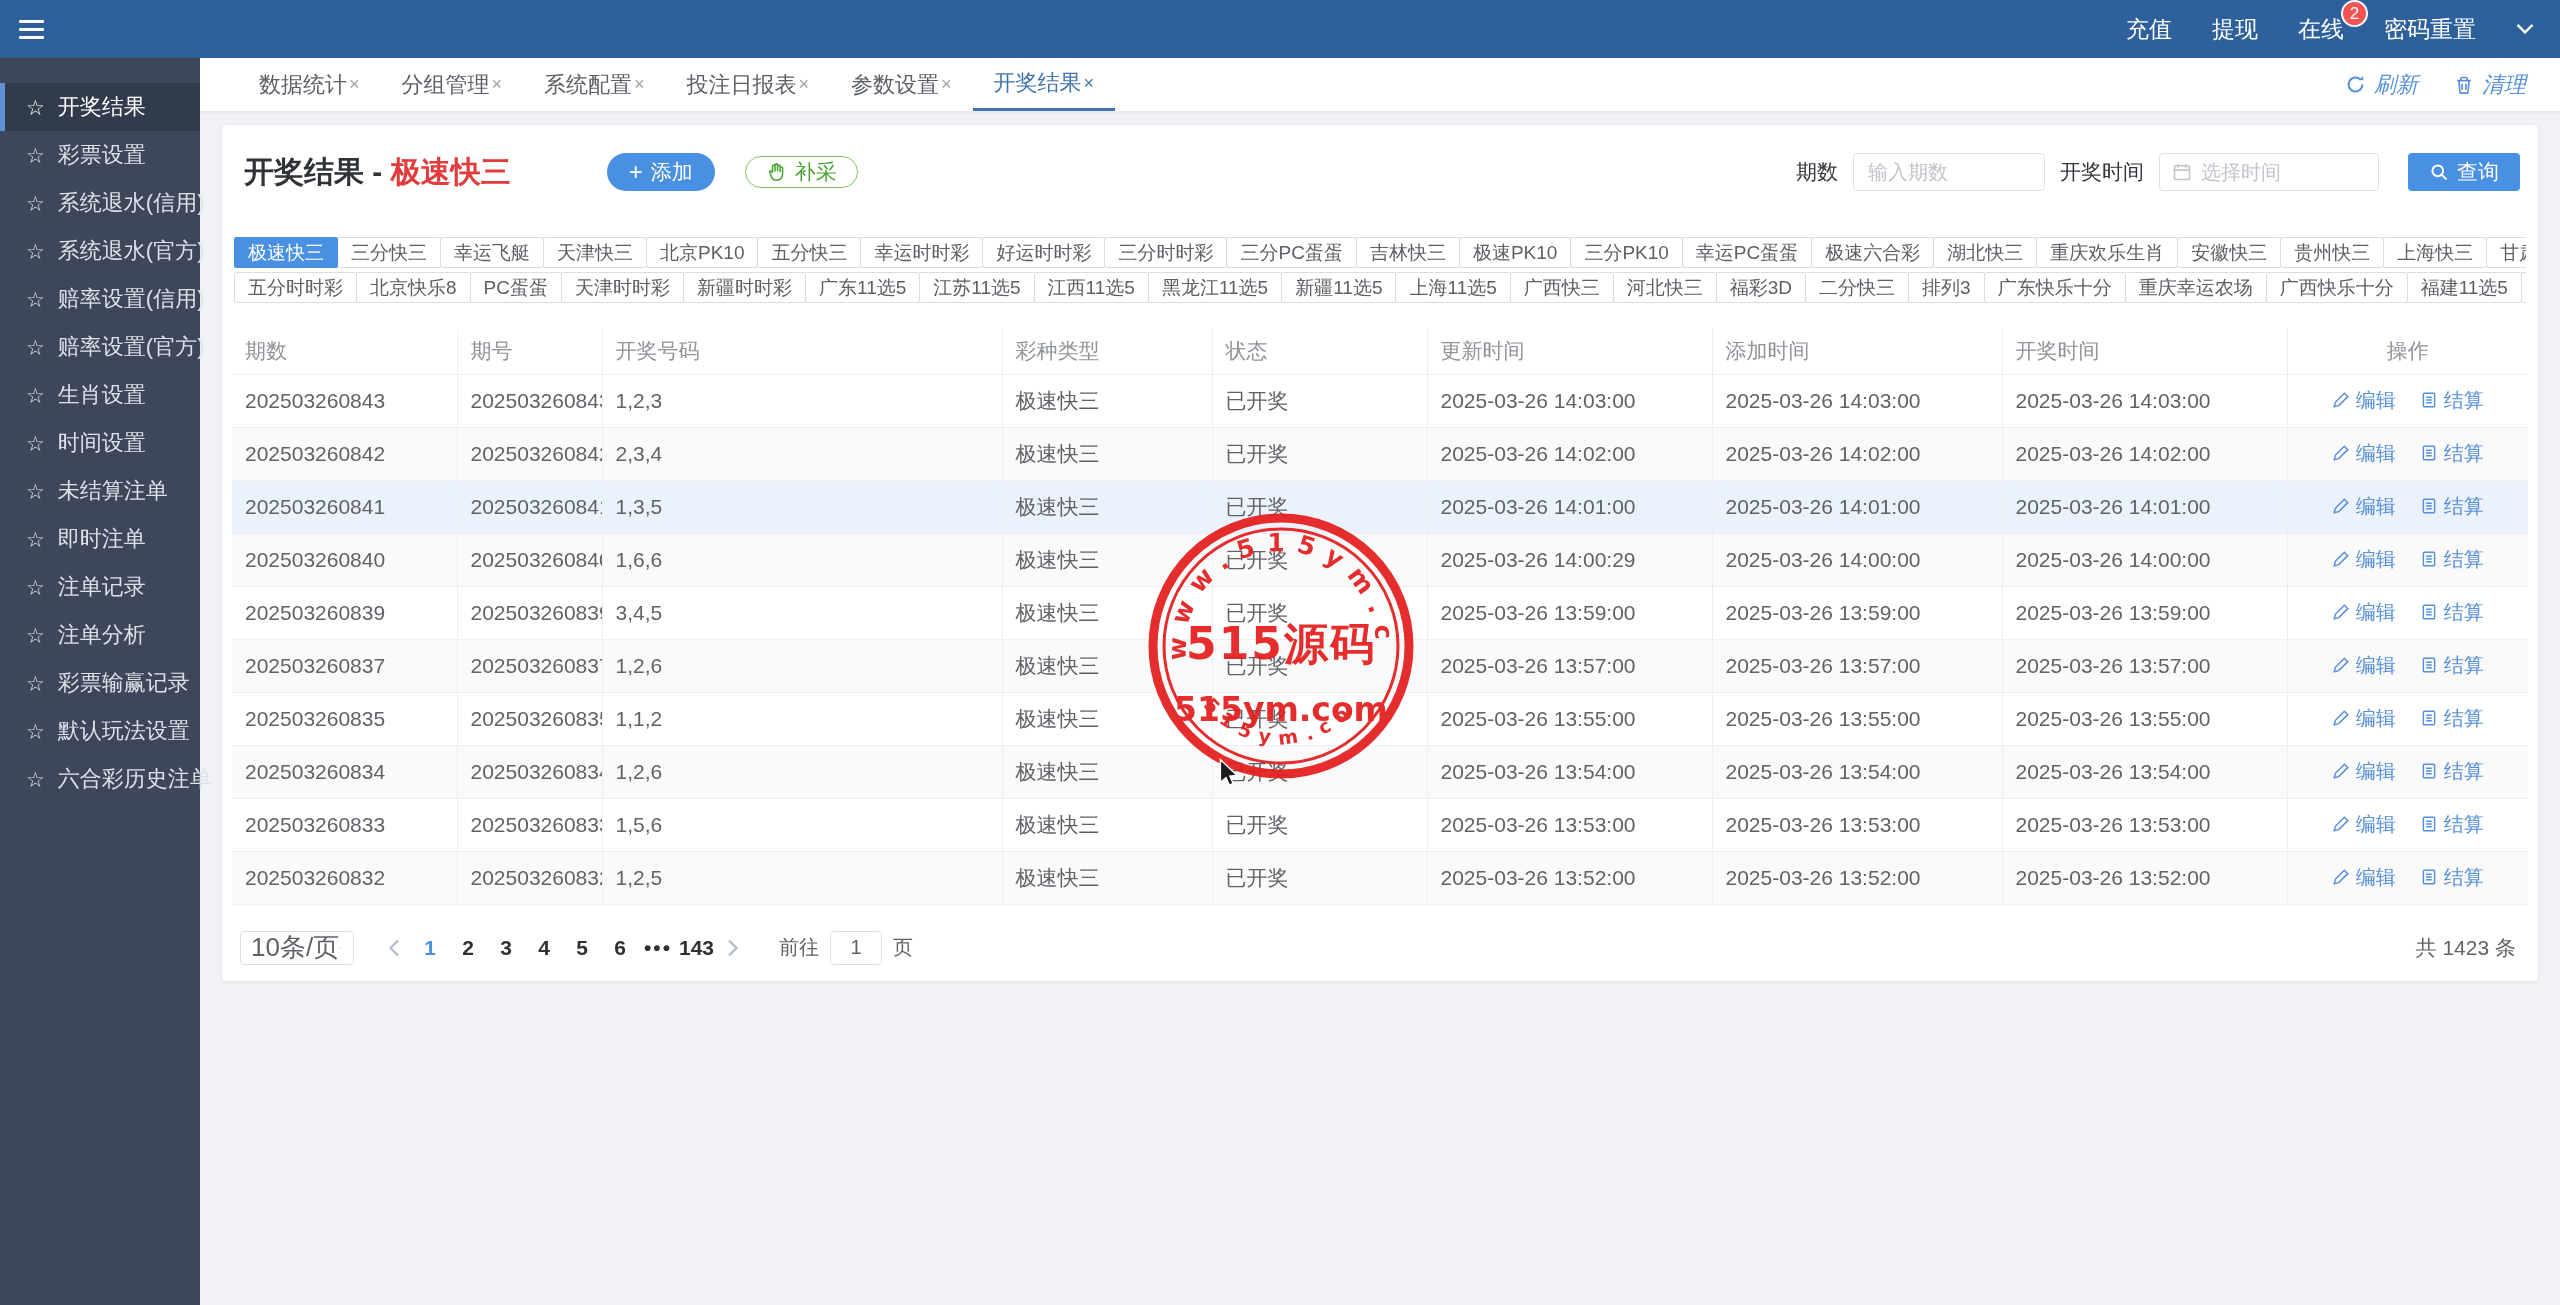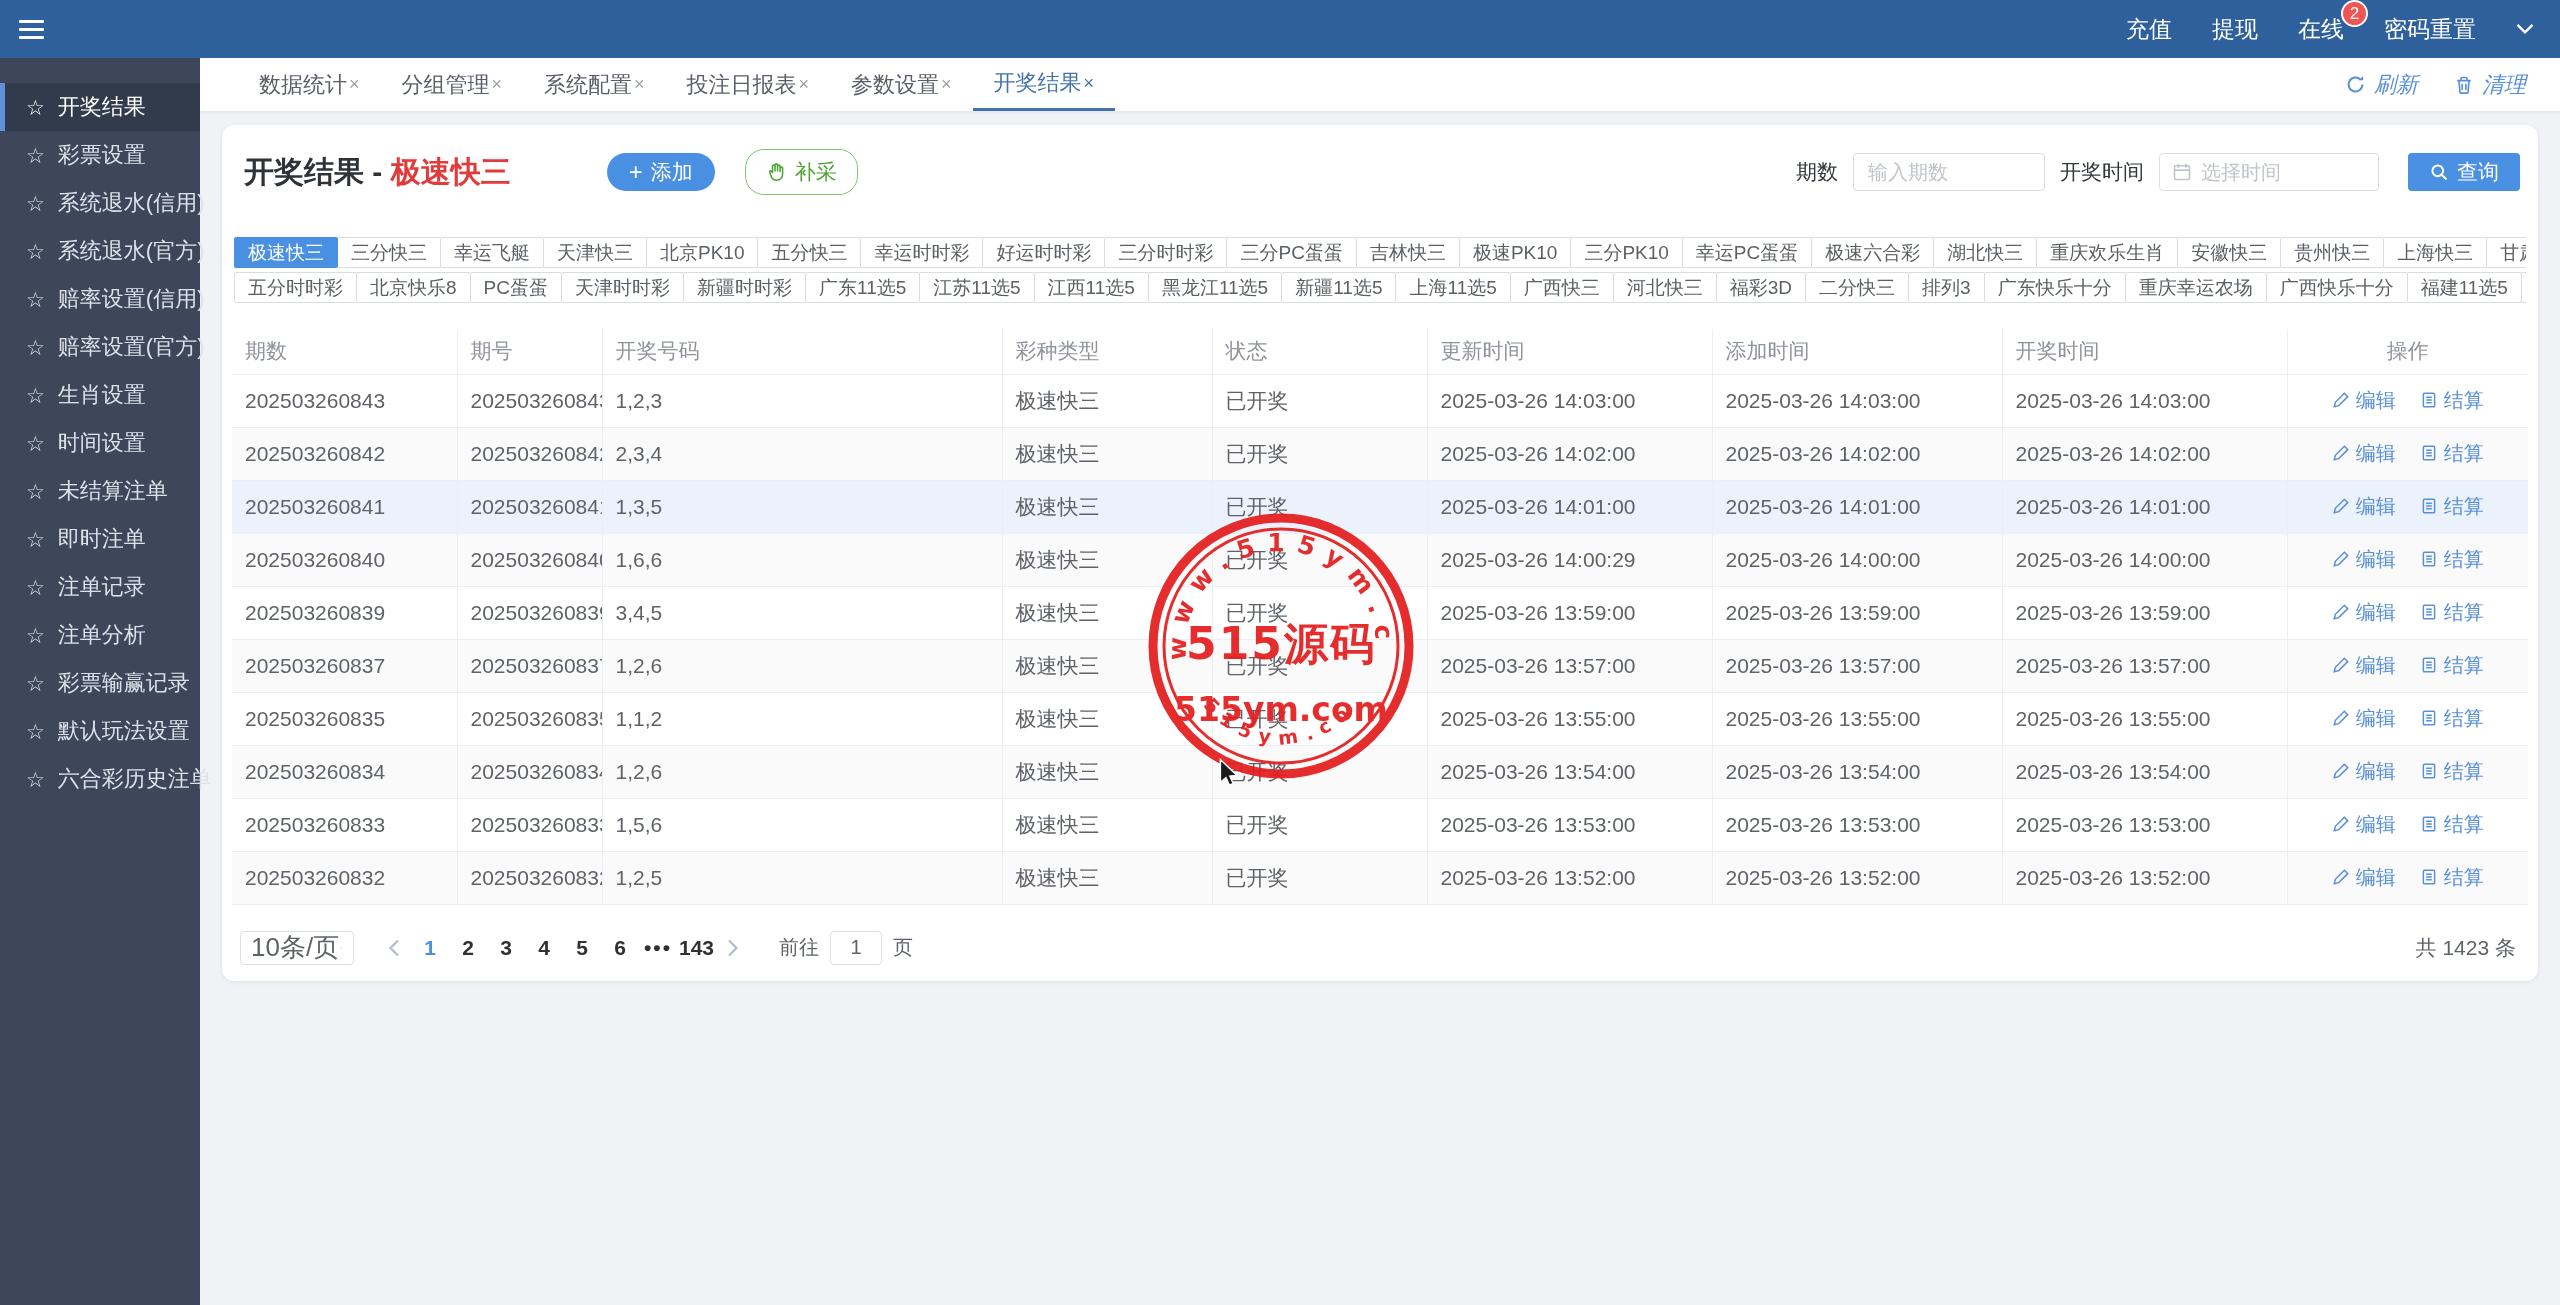--- a/index.html
+++ b/index.html
@@ -45,31 +45,31 @@
     color:#5a5e66; cursor:pointer; white-space:nowrap; }
   .tab .close{ font-size:18px; color:#9aa0a8; }
   .tab.active{ color:#4273ab; border-bottom:3px solid #4273ab; }
   .tab.active .close{ color:#4273ab; }
   .tab-actions{ margin-left:auto; display:flex; align-items:center; gap:36px;
     padding-right:34px; color:#578fd9; font-size:22px; }
   .tab-action{ display:flex; align-items:center; gap:8px; cursor:pointer;font-style:italic; }
 
   
   .card{ position:absolute; left:222px; top:125px; width:2316px; height:856px;
-    background:#fff; border-radius:12px; box-shadow:0 1px 4px rgba(0,0,0,.08);
+    background:#fff; border-radius:4px; box-shadow:0 1px 4px rgba(0,0,0,.08);
     padding:0 10px; }
 
   .card-header{ display:flex; align-items:center; padding-top:27px; height:67px; }
   .page-title{ margin:0 0 0 12px; font-size:30px; font-weight:bold; color:#2f3338; white-space:nowrap; }
   .page-title .hl{ color:#e23b3b; }
   .btn-add{ margin-left:96px; height:38px; padding:0 22px; border-radius:19px;
     background:#4a90e2; border:none; color:#fff; font-size:21px; display:flex;
     align-items:center; gap:8px; cursor:pointer; font-family:inherit; }
   .btn-add .plus{ font-size:24px; line-height:1; }
-  .btn-sup{ margin-left:30px; height:46px; padding:0 20px; border-radius:19px;
+  .btn-sup{ margin-left:30px; height:32px; padding:0 20px; border-radius:19px;
     background:#fff; border:1px solid #82c468; color:#4ba332; font-size:21px;
     display:flex; align-items:center; gap:8px; cursor:pointer; font-family:inherit; }
   .filters{ margin-left:auto; display:flex; align-items:center; gap:15px; padding-right:8px; }
   .filters label{ font-size:21px; color:#33373d; white-space:nowrap; }
   .inp{ height:38px; width:192px; border:1px solid #dcdfe6; border-radius:4px;
     padding:4px 14px; font-size:20px; color:#5f6368; outline:none; font-family:inherit; }
   .inp::placeholder{ color:#c0c4cc; }
   .date-inp{ width:220px; height:38px; border:1px solid #dcdfe6; border-radius:4px;
     display:flex; align-items:center; gap:9px; padding:0 12px; cursor:pointer; background:#fff; }
   .date-inp .ph{ color:#c0c4cc; font-size:20px; }

